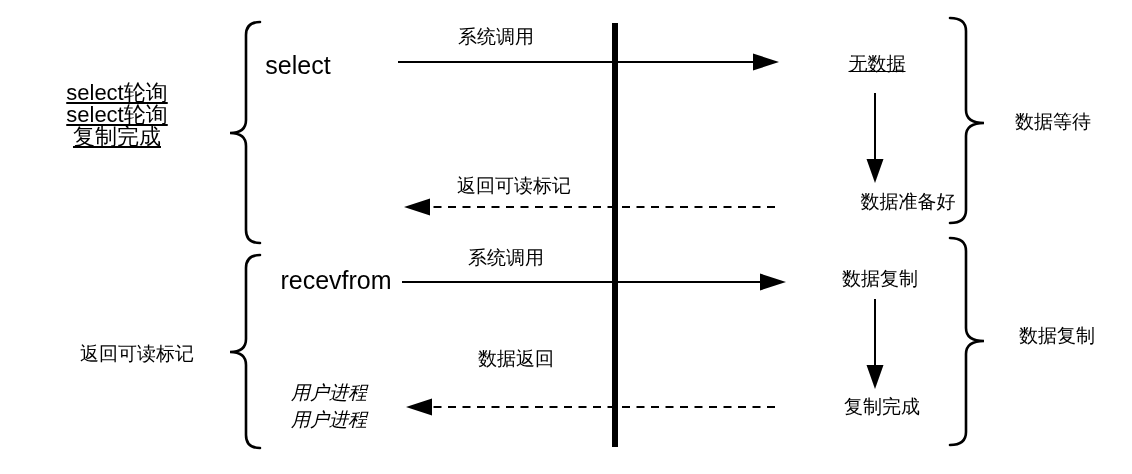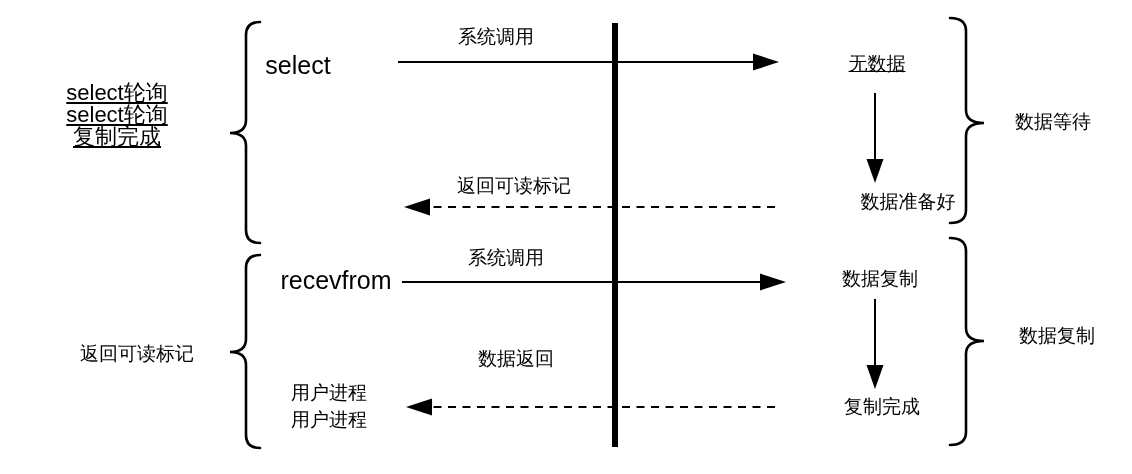--- a/index.html
+++ b/index.html
@@ -15,21 +15,21 @@
   .geom .bndry{stroke:var(--ink); stroke-width:6;}
   .geom .dash{stroke-dasharray:8 6.5;}
   .geom polygon{fill:var(--ink); stroke:none;}
   .lbl{
     position:absolute; transform:translateX(-50%);
     white-space:nowrap; text-align:center;
     font-size:19px; line-height:26px;
   }
   .latin{font-size:25px; line-height:25px;}
   .note{font-size:22px; line-height:22px;text-decoration:underline;}
-  .twol{line-height:27px;}
+  .twol{line-height:27px;font-style:italic;}
 </style>
 </head>
 <body>
 
 <div class="stage">
 
   <svg class="geom" width="1132" height="474" viewBox="0 0 1132 474">
 
     <line class="bndry" x1="615" y1="23" x2="615" y2="447"></line>
 

